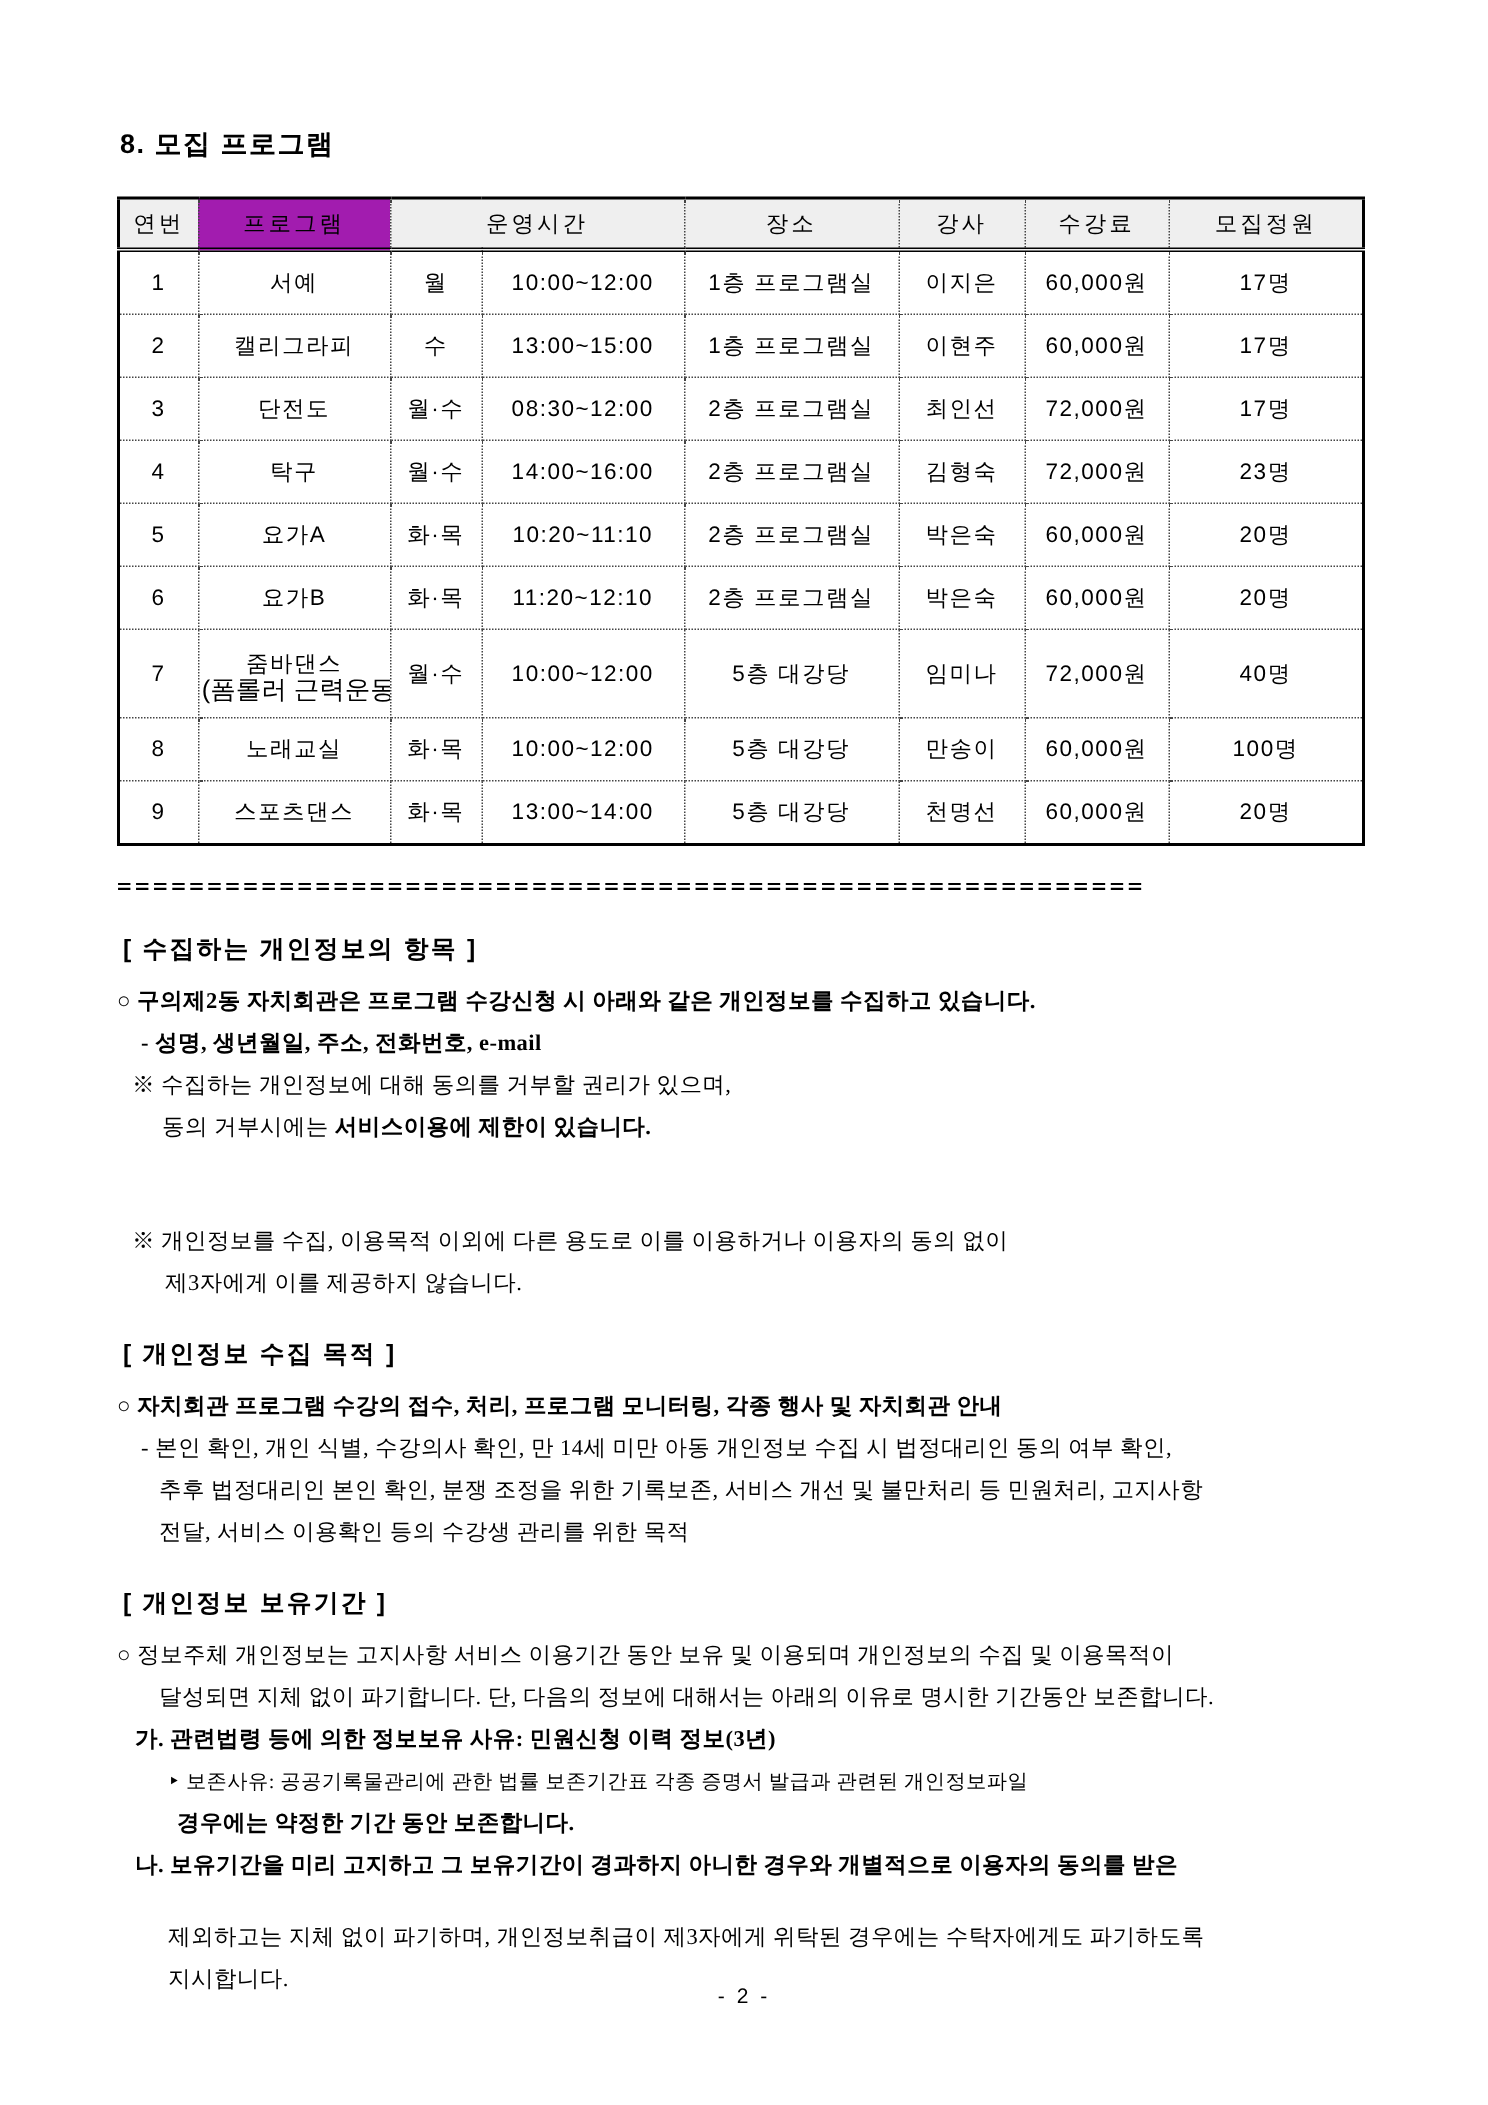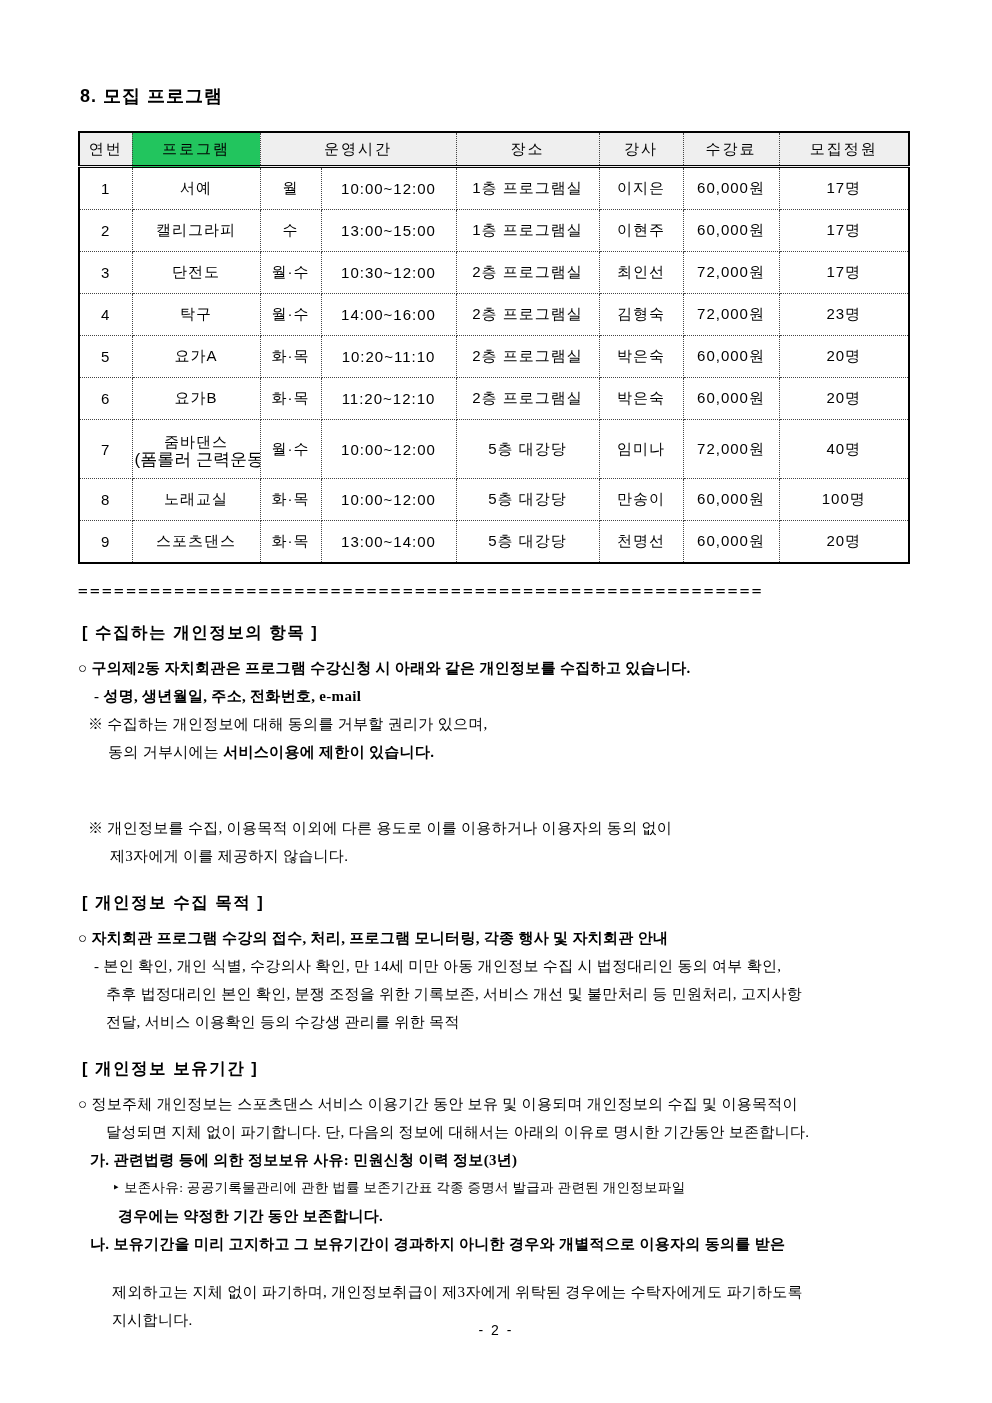--- a/index.html
+++ b/index.html
@@ -95,21 +95,21 @@
         <col style="width:61px">
         <col style="width:135px">
       <col style="width:143px">
         <col style="width:84px">
         <col style="width:96px">
         <col style="width:130px">
     </colgroup>
     <thead>
       <tr>
         <th style="background: rgb(239, 239, 239);">연번</th>
-        <th style="background: #22c55e;">프로그램</th>
+        <th style="background: #a21caf;">프로그램</th>
         <th colspan="2" style="background: rgb(239, 239, 239);">운영시간</th>
         <th style="background: rgb(239, 239, 239);">장소</th>
         <th style="background: rgb(239, 239, 239);">강사</th>
         <th style="background: rgb(239, 239, 239);">수강료</th>
         <th style="background: rgb(239, 239, 239);">모집정원</th>
       </tr>
     </thead>
     <tbody>
         <tr>
           <td>1</td>
@@ -128,21 +128,21 @@
           <td>13:00~15:00</td>
           <td>1층 프로그램실</td>
           <td>이현주</td>
           <td>60,000원</td>
           <td>17명</td>
         </tr>
         <tr>
           <td>3</td>
           <td>단전도</td>
           <td>월·수</td>
-          <td>10:30~12:00</td>
+          <td>08:30~12:00</td>
           <td>2층 프로그램실</td>
           <td>최인선</td>
           <td>72,000원</td>
           <td>17명</td>
         </tr>
         <tr>
           <td>4</td>
           <td>탁구</td>
           <td>월·수</td>
           <td>14:00~16:00</td>
@@ -222,21 +222,21 @@
       </section>
       <section>
         <div class="sec-heading">[ 개인정보 수집 목적 ]</div>
         <div class="line"><span class="b">○ 자치회관 프로그램 수강의 접수, 처리, 프로그램 모니터링, 각종 행사 및 자치회관 안내</span></div>
         <div class="line" style="padding-left: 16px;"><span>- 본인 확인, 개인 식별, 수강의사 확인, 만 14세 미만 아동 개인정보 수집 시 법정대리인 동의 여부 확인,</span></div>
         <div class="line" style="padding-left: 28px;"><span>추후 법정대리인 본인 확인, 분쟁 조정을 위한 기록보존, 서비스 개선 및 불만처리 등 민원처리, 고지사항</span></div>
         <div class="line" style="padding-left: 28px;"><span>전달, 서비스 이용확인 등의 수강생 관리를 위한 목적</span></div>
       </section>
       <section>
         <div class="sec-heading">[ 개인정보 보유기간 ]</div>
-        <div class="line"><span>○ 정보주체 개인정보는 스포츠댄스 서비스 이용기간 동안 보유 및 이용되며 개인정보의 수집 및 이용목적이</span></div>
+        <div class="line"><span>○ 정보주체 개인정보는 고지사항 서비스 이용기간 동안 보유 및 이용되며 개인정보의 수집 및 이용목적이</span></div>
         <div class="line" style="padding-left: 28px;"><span>달성되면 지체 없이 파기합니다. 단, 다음의 정보에 대해서는 아래의 이유로 명시한 기간동안 보존합니다.</span></div>
         <div class="line" style="padding-left: 12px;"><span class="b">가. 관련법령 등에 의한 정보보유 사유: 민원신청 이력 정보(3년)</span></div>
         <div class="line small" style="padding-left: 34px;"><span>‣ 보존사유: 공공기록물관리에 관한 법률 보존기간표 각종 증명서 발급과 관련된 개인정보파일</span></div>
         <div class="line" style="padding-left: 40px;"><span class="b">경우에는 약정한 기간 동안 보존합니다.</span></div>
         <div class="line" style="padding-left: 12px;"><span class="b">나. 보유기간을 미리 고지하고 그 보유기간이 경과하지 아니한 경우와 개별적으로 이용자의 동의를 받은</span></div>
         <div class="line gap"></div>
         <div class="line" style="padding-left: 34px;"><span>제외하고는 지체 없이 파기하며, 개인정보취급이 제3자에게 위탁된 경우에는 수탁자에게도 파기하도록</span></div>
         <div class="line" style="padding-left: 34px;"><span>지시합니다.</span></div>
       </section>
     </div>

